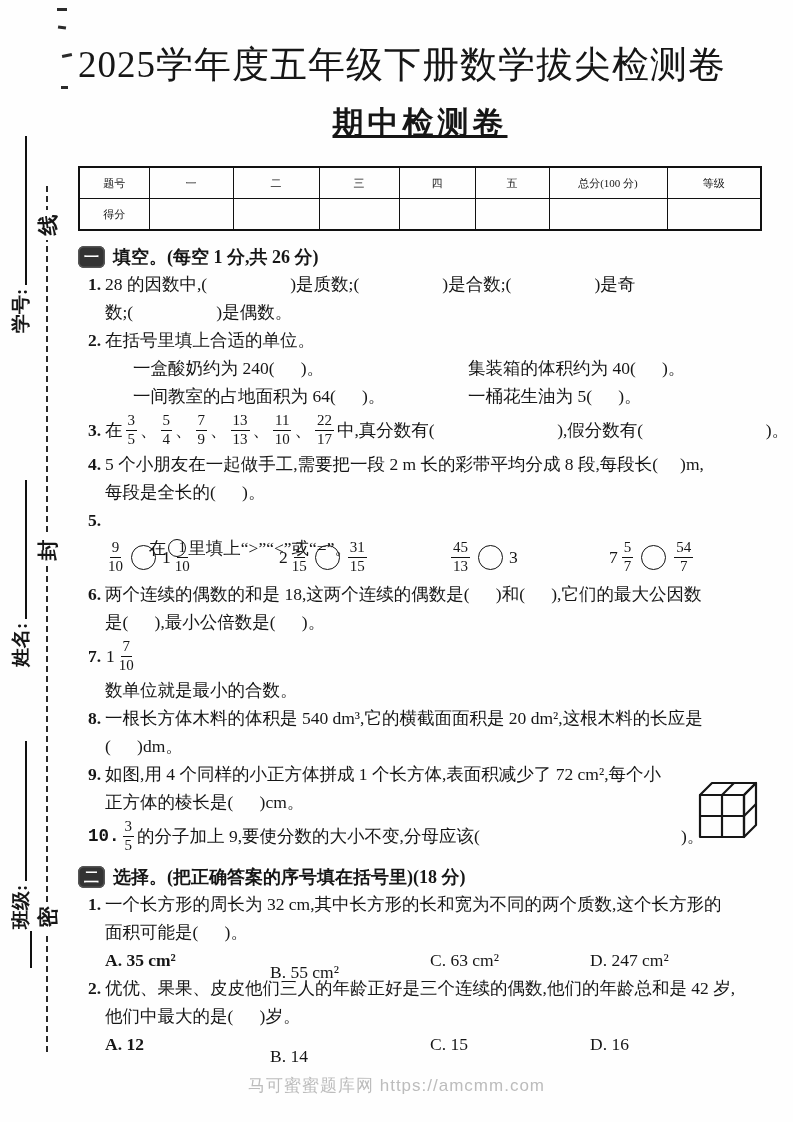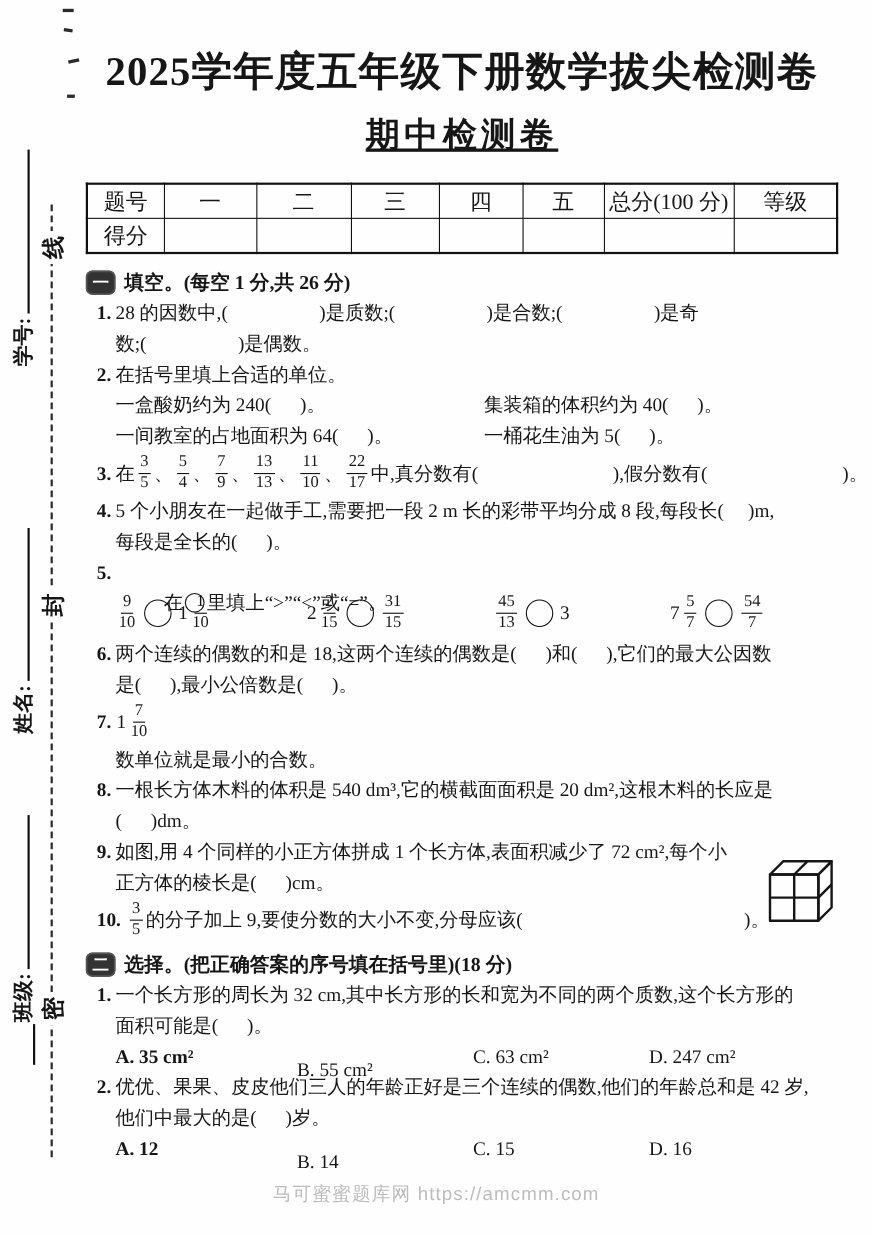--- a/index.html
+++ b/index.html
@@ -16,42 +16,42 @@
   .vfield{position:absolute;transform:rotate(-90deg);transform-origin:0 0;
           display:flex;align-items:baseline;height:24px;white-space:nowrap;
           font-size:19px;font-weight:bold;}
   .vfield .flabel{padding-right:4px;}
   .vfield .fline{flex:1;border-bottom:2.2px solid #111;height:16px;}
   .extra-line{position:absolute;left:30px;top:931px;height:37px;width:0;border-left:2.2px solid #111;}
   .scan-mark{position:absolute;background:#2b2b2b;}
 
   
   .content{position:absolute;left:78px;top:0;width:684px;}
-  .page-title{margin:40px 0 0;text-align:center;font-size:37px;font-weight:bold;
+  .page-title{margin:40px 0 0;text-align:left;font-size:37px;font-weight:normal;
               letter-spacing:1px;white-space:nowrap;}
   .page-subtitle{margin:12px 0 16px;text-align:center;font-size:31px;font-weight:bold;
                  letter-spacing:4px;white-space:nowrap;text-decoration:underline;}
 
   table.score{margin-top:22px;width:100%;border-collapse:collapse;table-layout:fixed;
               border:2.6px solid #111;}
   table.score td{border:1.6px solid #111;height:30px;text-align:center;
-                 font-size:20px;padding:0;}
+                 font-size:11px;padding:0;}
 
   .sec{display:flex;align-items:center;margin-top:13px;font-weight:bold;font-size:18px;height:26px;}
   .sec-icon{width:27px;height:22px;background:#333;color:#fff;border-radius:6px;
             display:flex;align-items:center;justify-content:center;font-size:15px;
             margin-right:8px;flex:0 0 27px;box-shadow:inset 0 0 0 1.5px #555;}
 
   .q{display:flex;align-items:flex-start;padding-left:10px;font-size:17.5px;}
   .qno{flex:0 0 17px;font-weight:bold;line-height:28px;white-space:nowrap;}
   .qno.wide{flex:0 0 27px;}
   .qbody{flex:1;min-width:0;}
   .qline{line-height:28px;height:28px;white-space:pre;}
   .qline-fx{display:flex;align-items:center;height:40px;white-space:pre;}
-  .cols{display:flex;line-height:28px;height:28px;white-space:pre;}
+  .cols{display:flex;line-height:28px;height:28px;white-space:pre;margin-left:28px;}
   .cols .c1{flex:0 0 335px;}
   .opts{display:flex;line-height:28px;height:28px;white-space:pre;}
   .opts span{display:inline-block;}
   .opts .o1{width:165px;font-weight:bold;}.opts .o2{width:160px;margin-top:12px;}.opts .o3{width:160px;}
 
   .frac{display:inline-flex;flex-direction:column;align-items:center;
         font-size:15px;line-height:1.05;margin:0 3px;}
   .frac .fn{border-bottom:1.6px solid #111;padding:0 2px 1px;}
   .frac .fd{padding-top:1px;}
   .whole{margin:0 1px;}
@@ -259,21 +259,21 @@
 
     <div class="q">
       <span class="qno">9.</span>
       <div class="qbody">
         <div class="qline">如图,用 4 个同样的小正方体拼成 1 个长方体,表面积减少了 72 cm²,每个小</div>
         <div class="qline">正方体的棱长是(      )cm。</div>
       </div>
     </div>
 
     <div class="q">
-      <span class="qno wide" style="line-height:40px;">10.</span>
+      <span class="qno wide" style="line-height:40px;font-family:Liberation Mono, monospace;">10.</span>
       <div class="qbody">
         <div class="qline-fx">
           <span class="frac"><span class="fn">3</span><span class="fd">5</span></span>
           <span>的分子加上 9,要使分数的大小不变,分母应该(                                              )。</span>
         </div>
       </div>
     </div>
 
     <div class="sec" style="margin-top:8px;">
       <span class="sec-icon">二</span>

